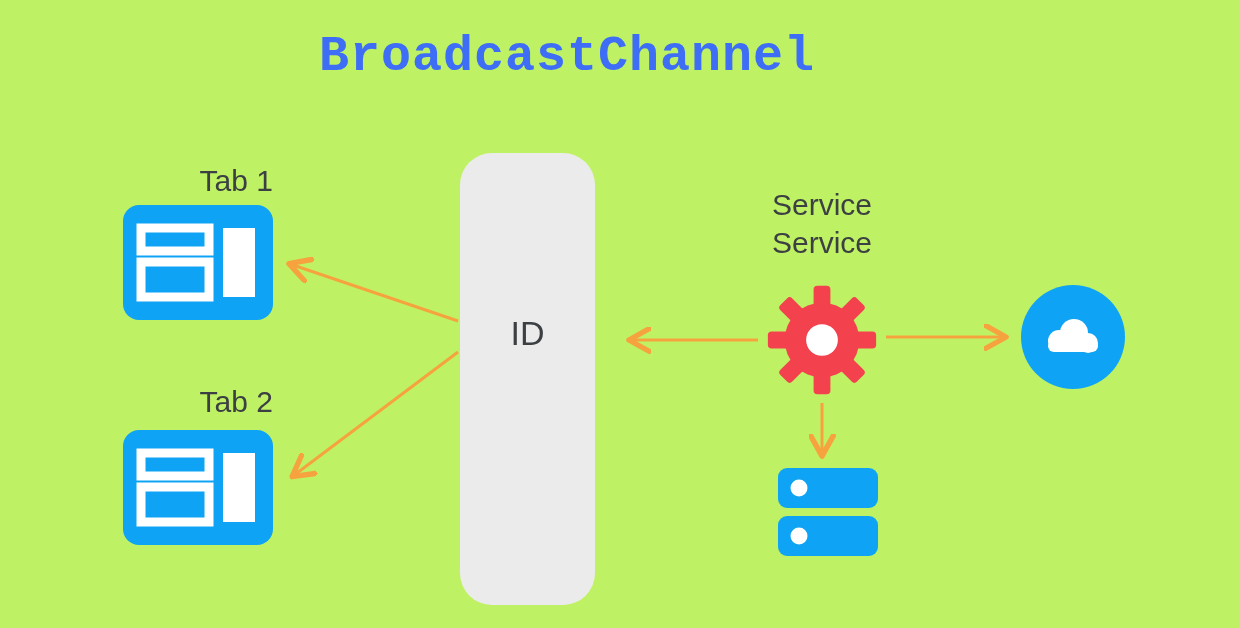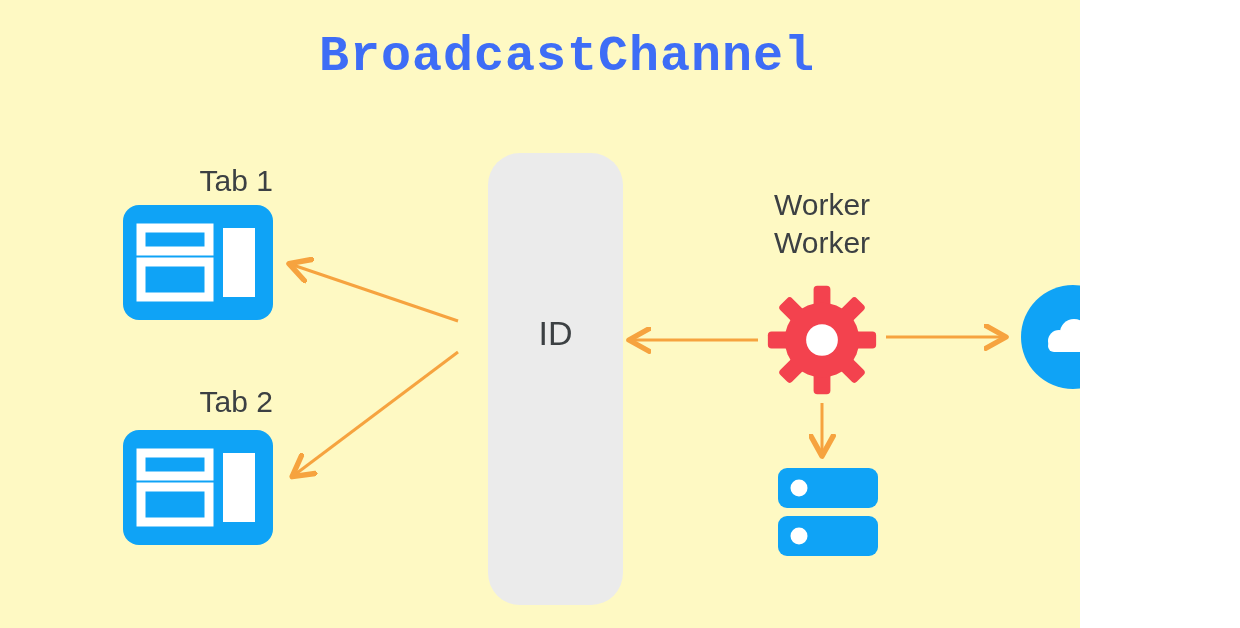--- a/index.html
+++ b/index.html
@@ -6,21 +6,21 @@
     --title-blue:#3E6DF6;
     --icon-blue:#0FA3F6;
     --gear-red:#F3424E;
     --arrow-orange:#F6A33F;
     --pill-gray:#EBEBEB;
     --text-dark:#3C4043;
   }
   *{margin:0;padding:0;box-sizing:border-box}
   html,body{background:#fff}
   body{font-family:"Liberation Sans",sans-serif;color:var(--text-dark)}
-  .canvas{position:relative;width:1080px;height:628px;background:#fef9c3;overflow:hidden}
+  .canvas{position:relative;width:1240px;height:628px;background:#bef264;overflow:hidden}
 
   .arrows{position:absolute;left:0;top:0;width:1240px;height:628px;pointer-events:none}
   .arrow{stroke:var(--arrow-orange);stroke-width:3;fill:none}
   .arrowhead{stroke:var(--arrow-orange);fill:none}
 
   .title{
     position:absolute;left:0;top:28px;width:1134px;text-align:center;
     font-family:"Liberation Mono","DejaVu Sans Mono",monospace;
     font-weight:bold;font-size:50px;letter-spacing:1px;color:var(--title-blue);
   }
@@ -37,21 +37,21 @@
   .cloud-icon{left:1021px;top:285px;width:104px;height:104px}
   .server-icon{left:778px;top:468px;width:100px;height:90px}
   .icon svg{display:block;width:100%;height:100%}
 
   .fill-blue{fill:var(--icon-blue)}
   .fill-red{fill:var(--gear-red)}
   .fill-white{fill:#fff}
   .stroke-white{stroke:#fff;fill:none}
 
   .pill{
-    position:absolute;left:488px;top:153px;width:135px;height:452px;
+    position:absolute;left:460px;top:153px;width:135px;height:452px;
     background:var(--pill-gray);border-radius:32px;
   }
   .pill-text{
     position:absolute;left:0;top:158px;width:100%;text-align:center;
     font-size:34px;line-height:45px;color:var(--text-dark);
   }
 </style>
 </head>
 <body>
 
@@ -91,21 +91,21 @@
       <rect class="fill-white" x="100" y="23" width="32" height="69"></rect>
     </svg>
   </div>
 
   <div class="pill">
     <div class="pill-text">
       <div>ID</div>
     </div>
   </div>
 
-  <div class="label sw-label">Worker Worker</div>
+  <div class="label sw-label">Service Service</div>
   <div class="icon gear-icon">
     <svg viewBox="-60 -60 120 120" xmlns="http://www.w3.org/2000/svg">
       <g class="fill-red">
         <rect x="-9" y="-58" width="18" height="24" rx="4" transform="rotate(0)"></rect>
         <rect x="-9" y="-58" width="18" height="24" rx="4" transform="rotate(45)"></rect>
         <rect x="-9" y="-58" width="18" height="24" rx="4" transform="rotate(90)"></rect>
         <rect x="-9" y="-58" width="18" height="24" rx="4" transform="rotate(135)"></rect>
         <rect x="-9" y="-58" width="18" height="24" rx="4" transform="rotate(180)"></rect>
         <rect x="-9" y="-58" width="18" height="24" rx="4" transform="rotate(225)"></rect>
         <rect x="-9" y="-58" width="18" height="24" rx="4" transform="rotate(270)"></rect>

